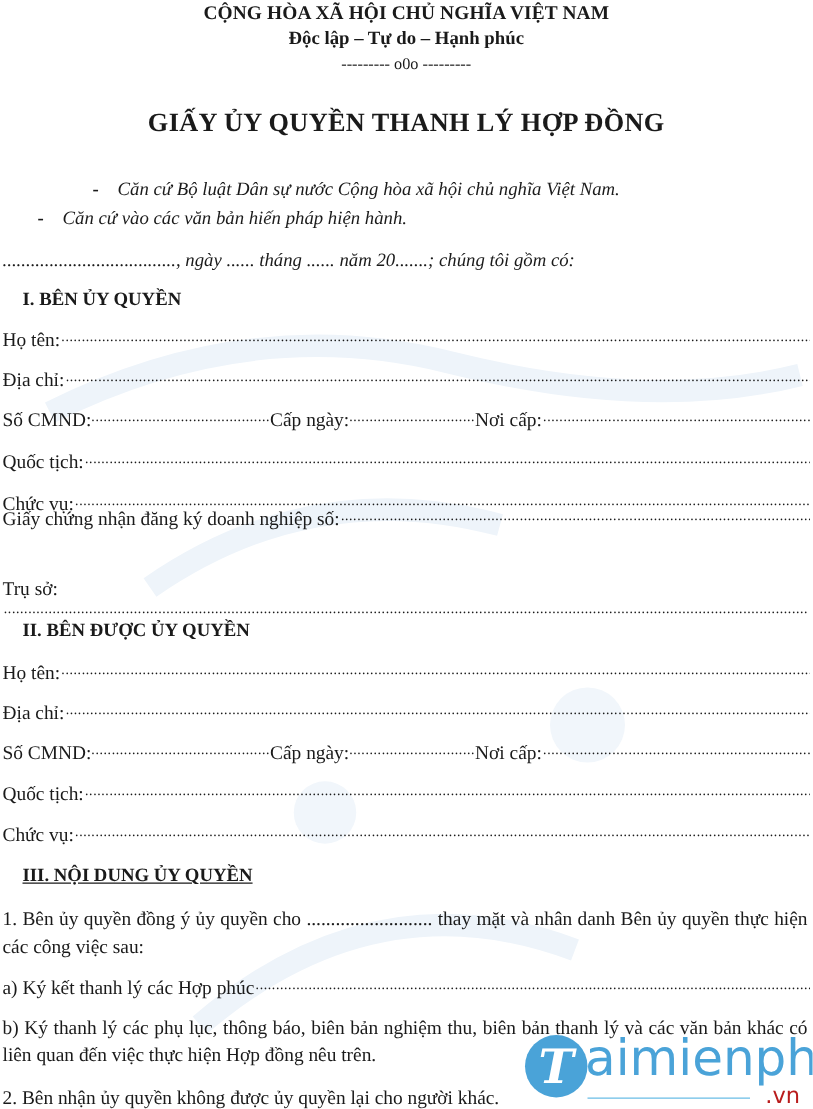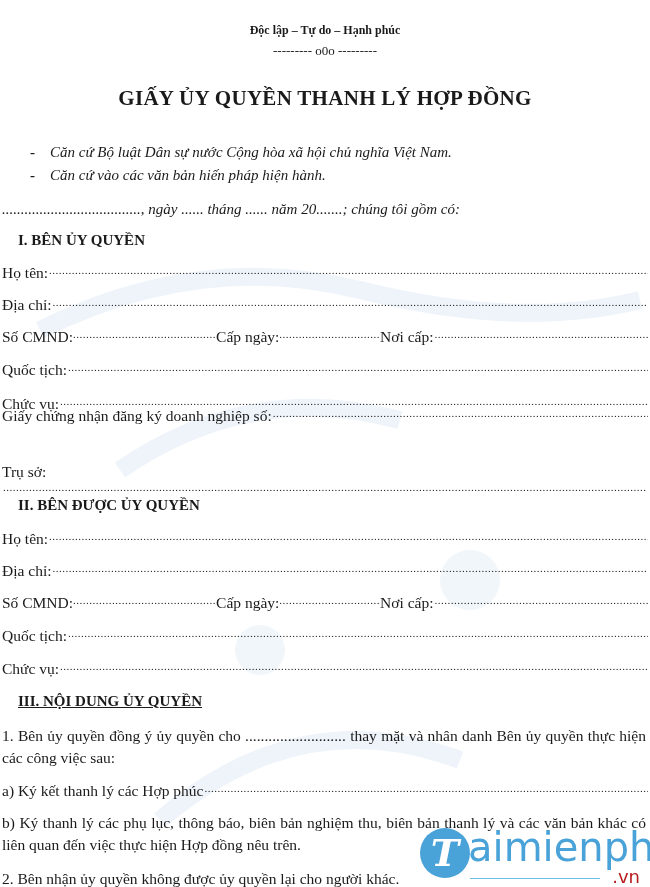--- a/index.html
+++ b/index.html
@@ -29,21 +29,21 @@
       text-align: center;
       font-weight: bold;
     }
     .nation {
       top: 2px;
       font-size: 15.5px;
       letter-spacing: 0.1px;
     }
     .motto {
       top: 23px;
-      font-size: 12px;
+      font-size: 15px;
     }
     .divider {
       top: 43px;
       font-size: 13px;
       font-weight: normal;
     }
     .title {
       top: 86px;
       font-size: 21px;
       letter-spacing: 0.3px;
@@ -164,26 +164,27 @@
       <path d="M40 330 Q 200 250 360 290 T 640 300"></path>
       <path d="M120 470 Q 250 380 400 420"></path>
       <path d="M160 820 Q 300 700 460 760"></path>
     </g>
     <g fill="#f1f6fb">
       <circle cx="470" cy="580" r="30"></circle>
       <circle cx="260" cy="650" r="25"></circle>
     </g>
   </svg>
 
+  <div class="center nation">CỘNG HÒA XÃ HỘI CHỦ NGHĨA VIỆT NAM</div>
   <div class="center motto">Độc lập – Tự do – Hạnh phúc</div>
   <div class="center divider">--------- o0o ---------</div>
 
   <div class="center title">GIẤY ỦY QUYỀN THANH LÝ HỢP ĐỒNG</div>
 
-  <div class="basis" style="top:144px;">
+  <div class="basis" style="top:144px;margin-left:44px;">
     <span class="dash">-</span><span>Căn cứ Bộ luật Dân sự nước Cộng hòa xã hội chủ nghĩa Việt Nam.</span>
   </div>
   <div class="basis" style="top:167px;">
     <span class="dash">-</span><span>Căn cứ vào các văn bản hiến pháp hiện hành.</span>
   </div>
 
   <div class="date-line" style="top:201px;">....................................., ngày ...... tháng ...... năm 20.......; chúng tôi gồm có:</div>
 
   <div class="section" style="top:232px;">I. BÊN ỦY QUYỀN</div>
 

